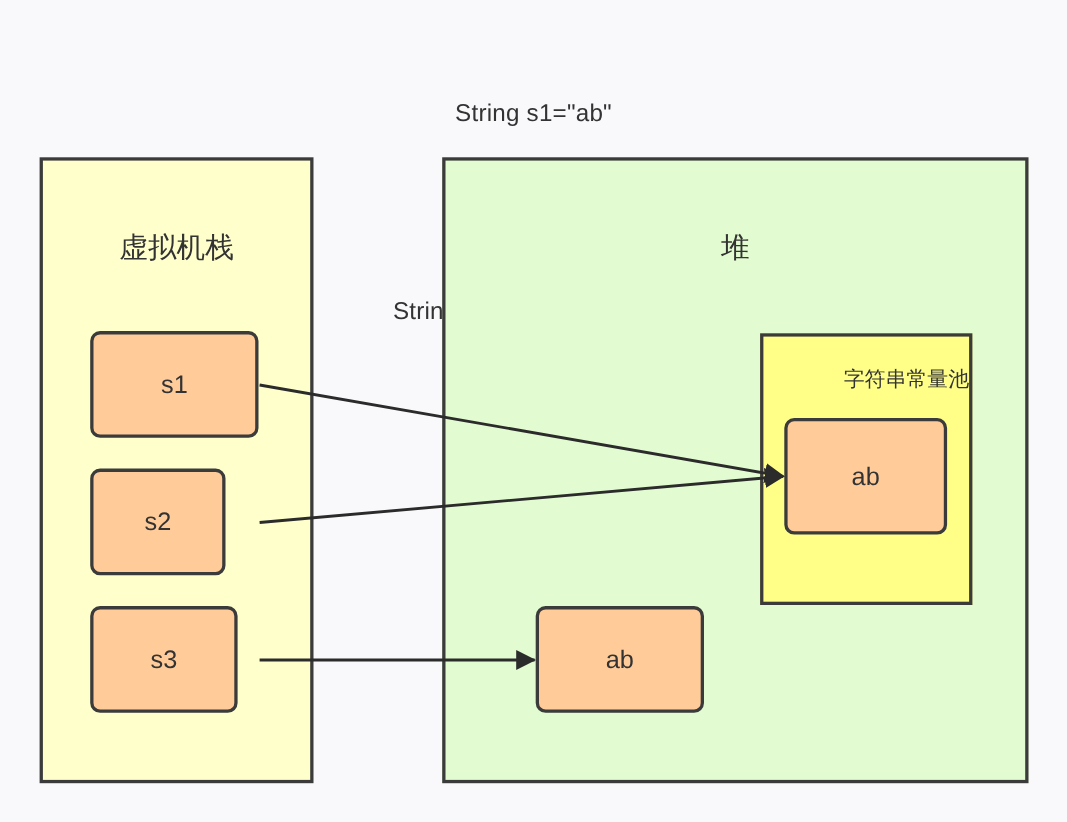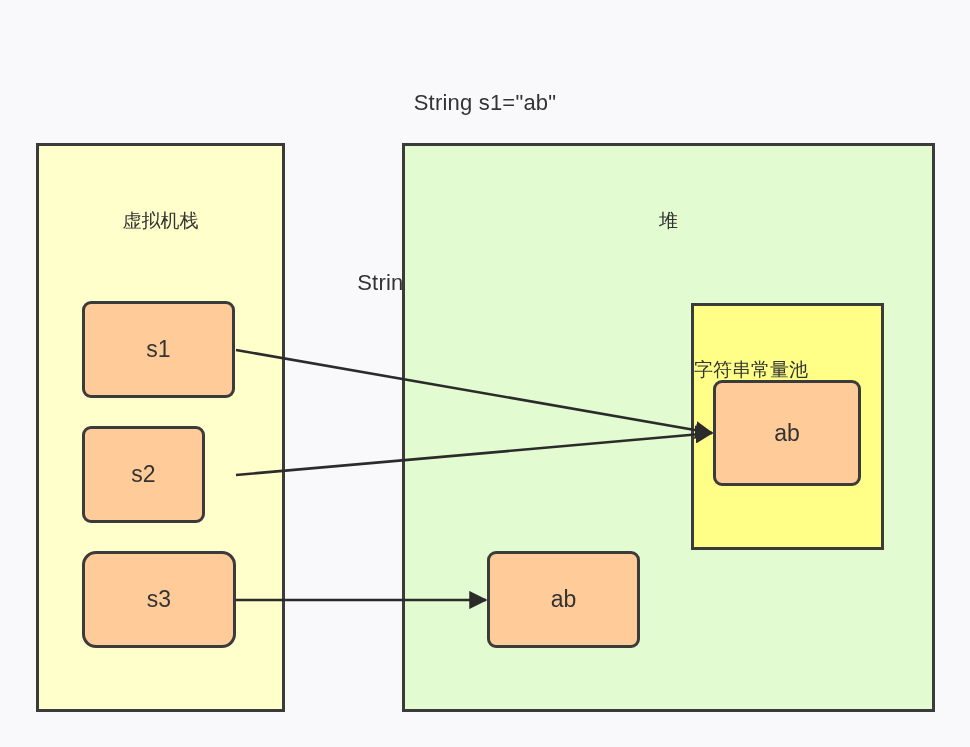--- a/index.html
+++ b/index.html
@@ -55,21 +55,21 @@
     height: 569px;
     background: #e2fbd0;
   }
   .region-title {
     position: absolute;
     left: 0;
     top: 0;
     width: 100%;
     text-align: center;
     color: #333333;
-    font-size: 19px;
+    font-size: 26px;
     font-family: "Liberation Sans", "DejaVu Sans", sans-serif;
   }
   .region-stack .region-title { top: 62px; }
   .region-heap .region-title { top: 62px; }
 
   
   .pool {
     position: absolute;
     box-sizing: border-box;
     left: 691px;
@@ -77,42 +77,41 @@
     width: 193px;
     height: 247px;
     background: #ffff88;
     border: 3px solid #3b3b3b;
   }
   .pool-title {
     position: absolute;
     left: 0;
     top: 26px;
     width: 100%;
-    text-align: left;
+    text-align: right;
     color: #333333;
     font-size: 19px;
-    margin-top: 25px;
   }
 
   
   .node {
     position: absolute;
     box-sizing: border-box;
     background: #ffcc99;
     border: 3px solid #3b3b3b;
     border-radius: 9px;
     display: flex;
     align-items: center;
     justify-content: center;
     color: #333333;
     font-size: 23px;
   }
   .node-s1 { left: 82px; top: 301px; width: 153px; height: 97px; }
   .node-s2 { left: 82px; top: 426px; width: 123px; height: 97px; }
-  .node-s3 { left: 82px; top: 551px; width: 154px; height: 97px; border-radius: 14px; }
+  .node-s3 { left: 82px; top: 551px; width: 134px; height: 97px; }
   .node-heap-ab { left: 487px; top: 551px; width: 153px; height: 97px; }
   .node-pool-ab { left: 713px; top: 380px; width: 148px; height: 106px; }
 
   
   #arrows {
     position: absolute;
     left: 0; top: 0;
     width: 970px;
     height: 747px;
     pointer-events: none;

